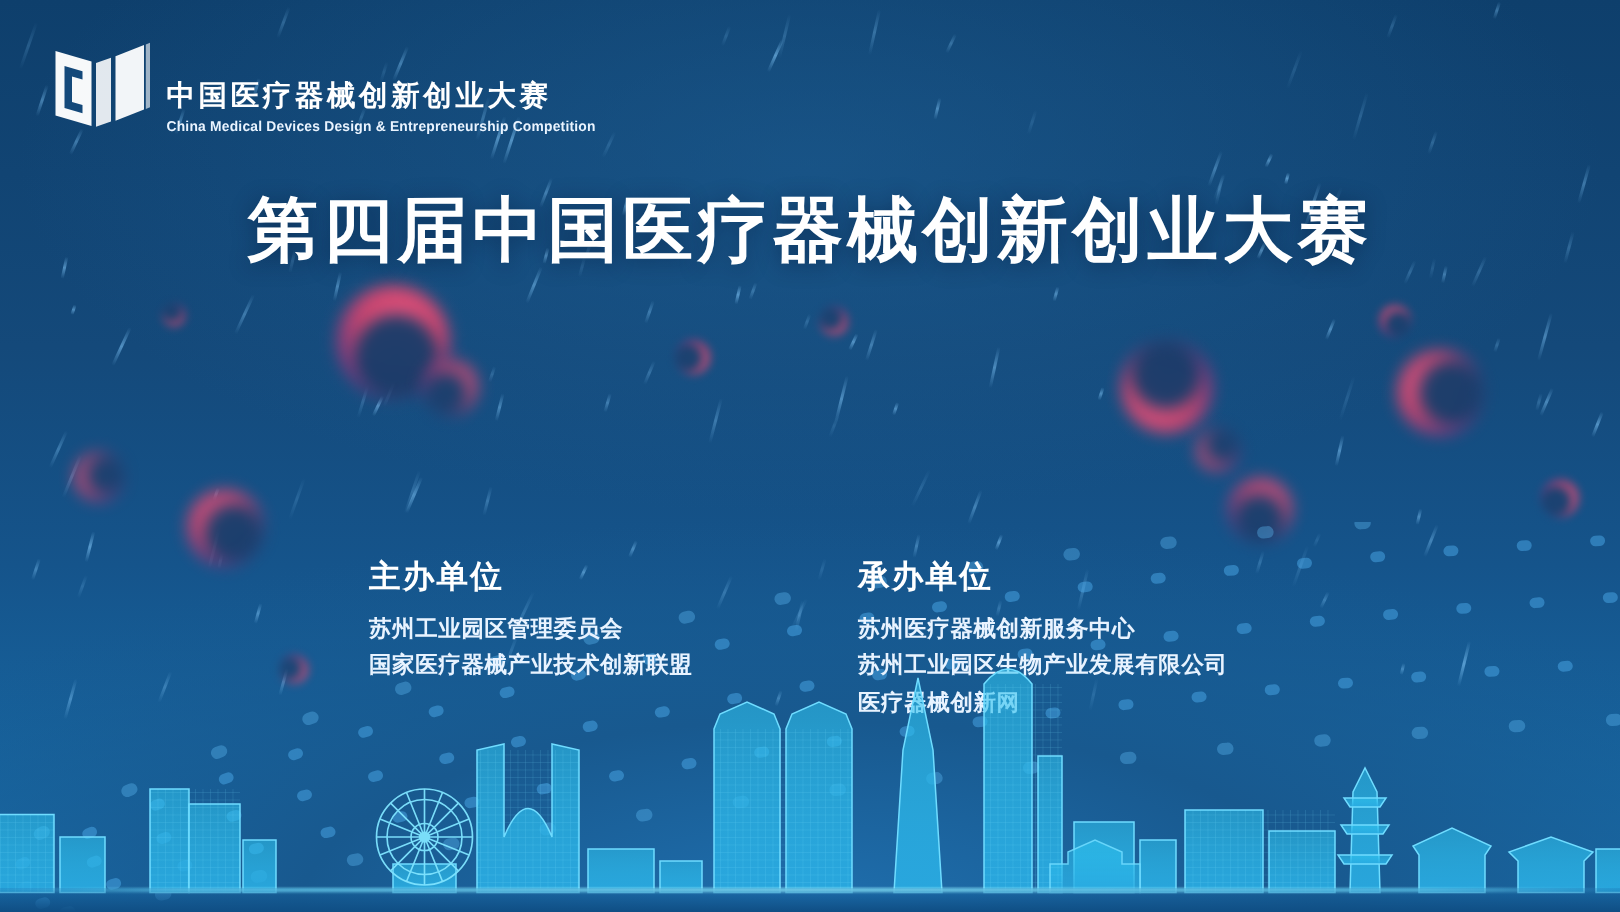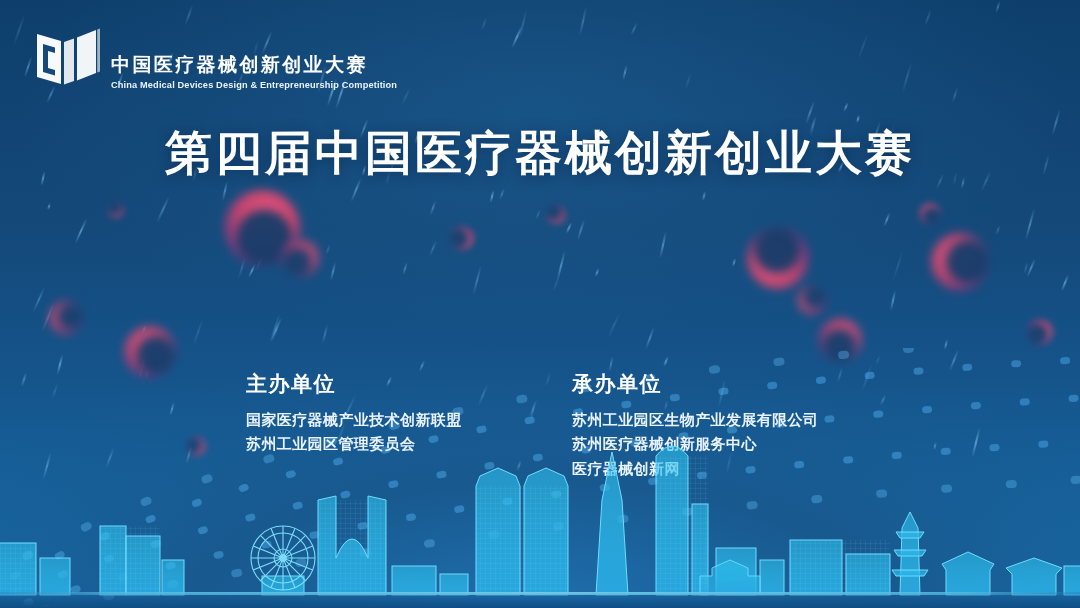--- a/index.html
+++ b/index.html
@@ -303,27 +303,27 @@
   </div>
 
   <div id="headline">
     <div class="title-line1">第四届中国医疗器械创新创业大赛</div>
   </div>
 
 
   <div id="orgs">
     <div class="org-col left">
       <div class="org-head">主办单位</div>
+      <div class="org-item">苏州工业园区管理委员会</div>
       <div class="org-item">国家医疗器械产业技术创新联盟</div>
-      <div class="org-item">苏州工业园区管理委员会</div>
     </div>
     <div class="org-col right">
       <div class="org-head">承办单位</div>
+      <div class="org-item">苏州医疗器械创新服务中心</div>
       <div class="org-item">苏州工业园区生物产业发展有限公司</div>
-      <div class="org-item">苏州医疗器械创新服务中心</div>
       <div class="org-item">医疗器械创新网</div>
     </div>
   </div>
 
   <div id="skyline">
     <svg viewBox="0 0 1080 200" preserveAspectRatio="none">
       <defs>
         <linearGradient id="bldg" x1="0" y1="0" x2="0" y2="1">
           <stop offset="0%" stop-color="#2fc6f2" stop-opacity="0.55"></stop>
           <stop offset="100%" stop-color="#29a9e0" stop-opacity="0.95"></stop>

